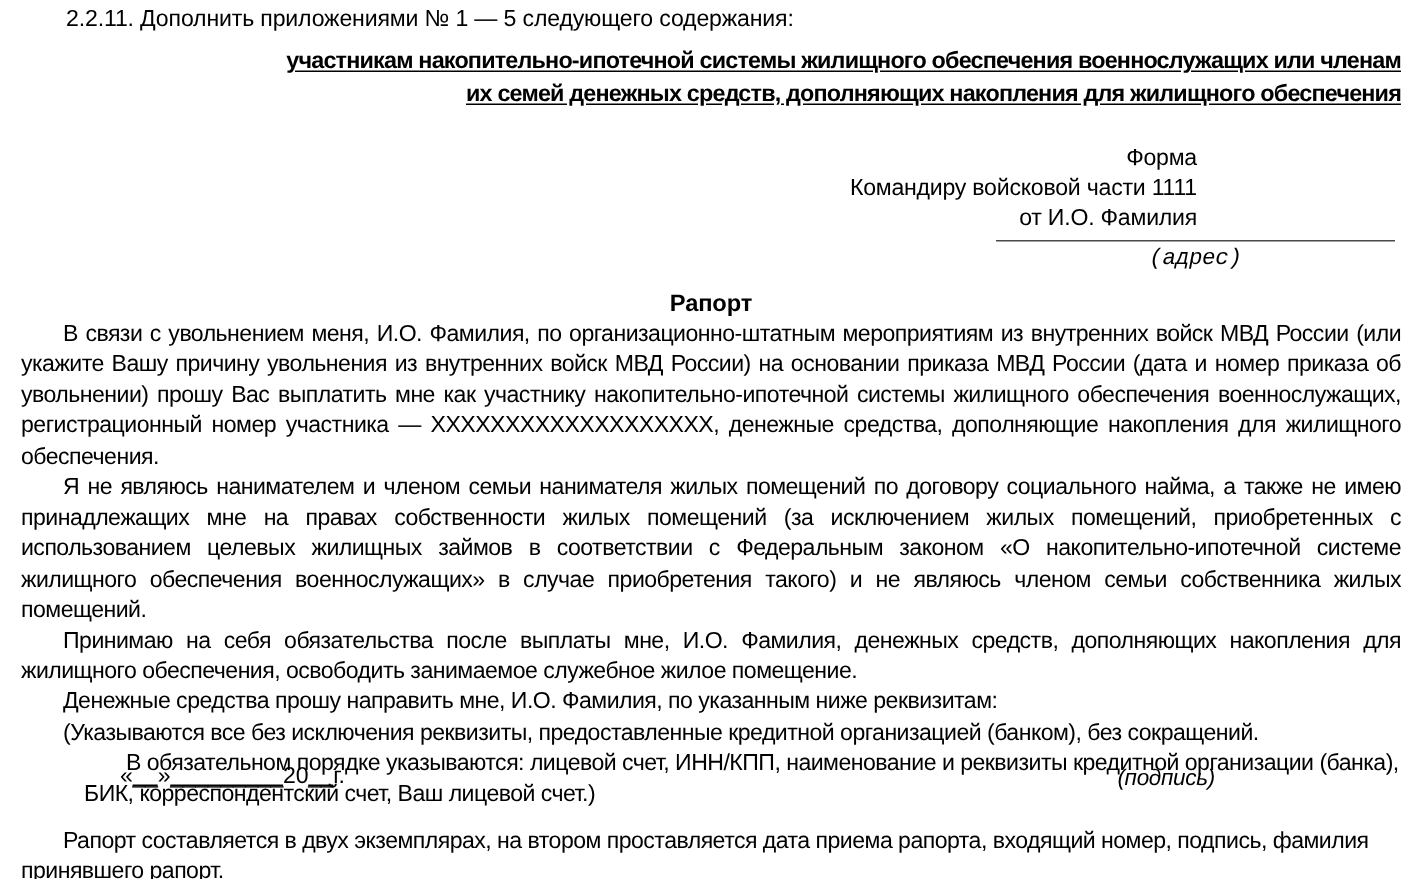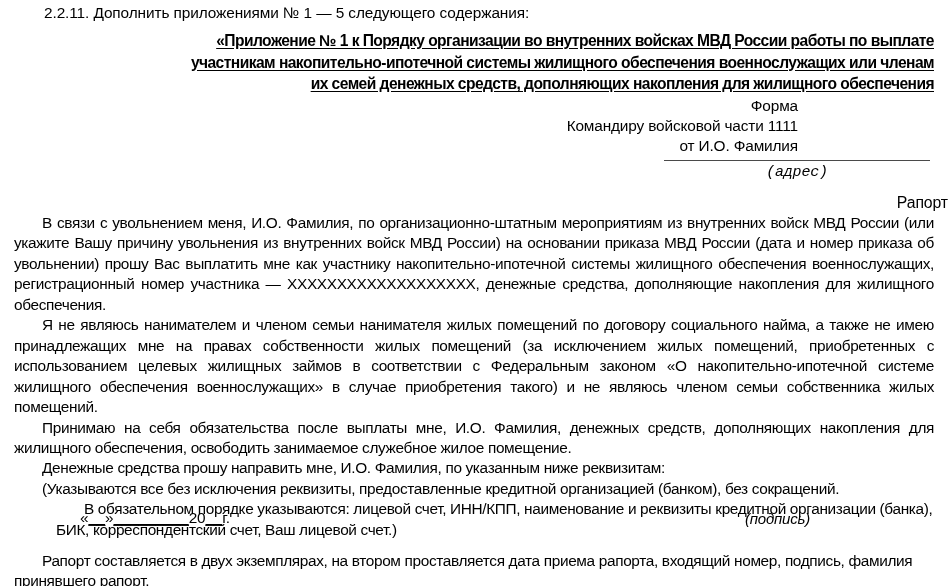--- a/index.html
+++ b/index.html
@@ -84,23 +84,23 @@
     letter-spacing: -0.2px;
     font-family: Liberation Mono, monospace;
   }
 
   
   .doc-heading {
     position: absolute;
     left: 0;
     top: 194px;
     width: 948px;
-    text-align: right;
+    text-align: center;
     font-size: 15.8px;
-    font-weight: normal;
+    font-weight: bold;
     letter-spacing: -0.1px;
   }
 
   
   .body-text {
     position: absolute;
     left: 14px;
     top: 213px;
     width: 920px;
     font-size: 15.4px;
@@ -177,21 +177,20 @@
   .closing p:last-child { text-align: left; }
 </style>
 </head>
 <body>
 
 <div class="page">
 
   <div class="clause">2.2.11. Дополнить приложениями № 1 — 5 следующего содержания:</div>
 
   <div class="title-block">
-    <span class="title-line">«Приложение № 1 к Порядку организации во внутренних войсках МВД России работы по выплате</span>
     <span class="title-line">участникам накопительно-ипотечной системы жилищного обеспечения военнослужащих или членам</span>
     <span class="title-line">их семей денежных средств, дополняющих накопления для жилищного обеспечения</span>
   </div>
 
   <div class="addressee">
     <div>Форма</div>
     <div>Командиру войсковой части 1111</div>
     <div>от И.О. Фамилия</div>
   </div>
 

